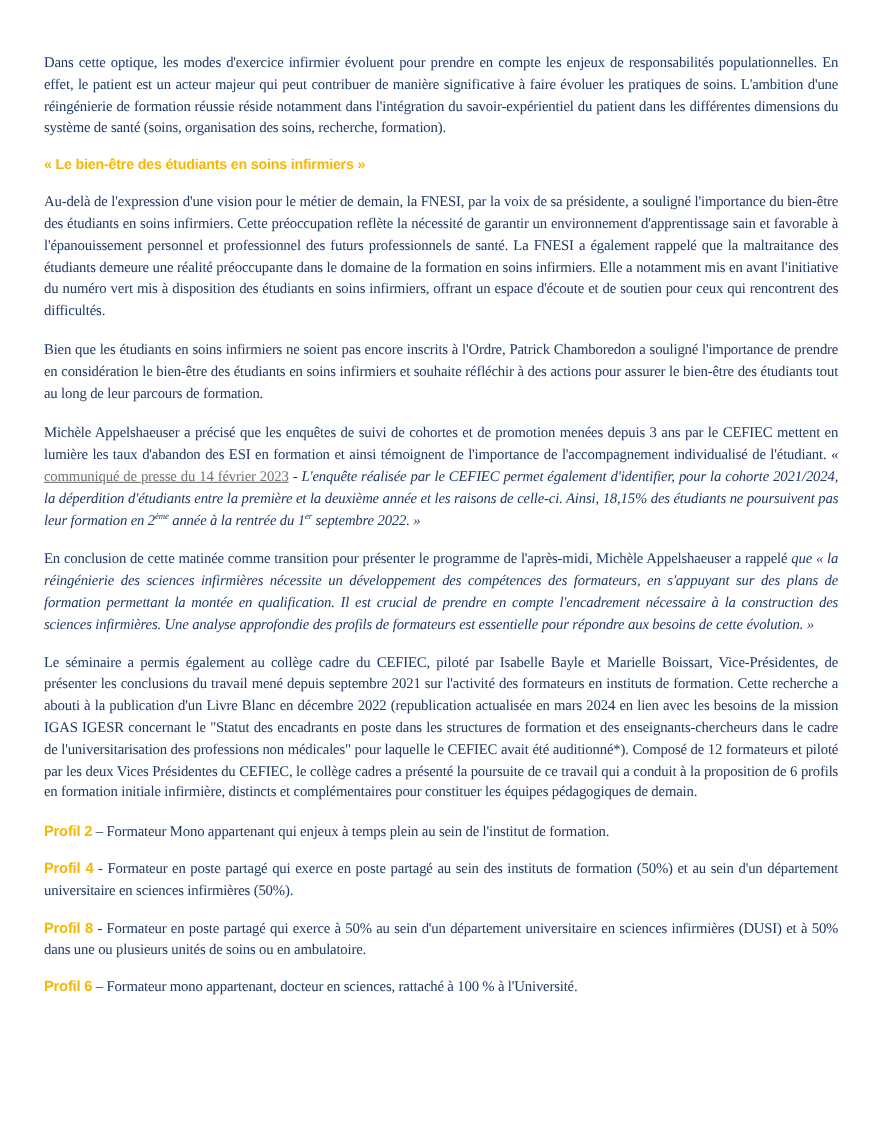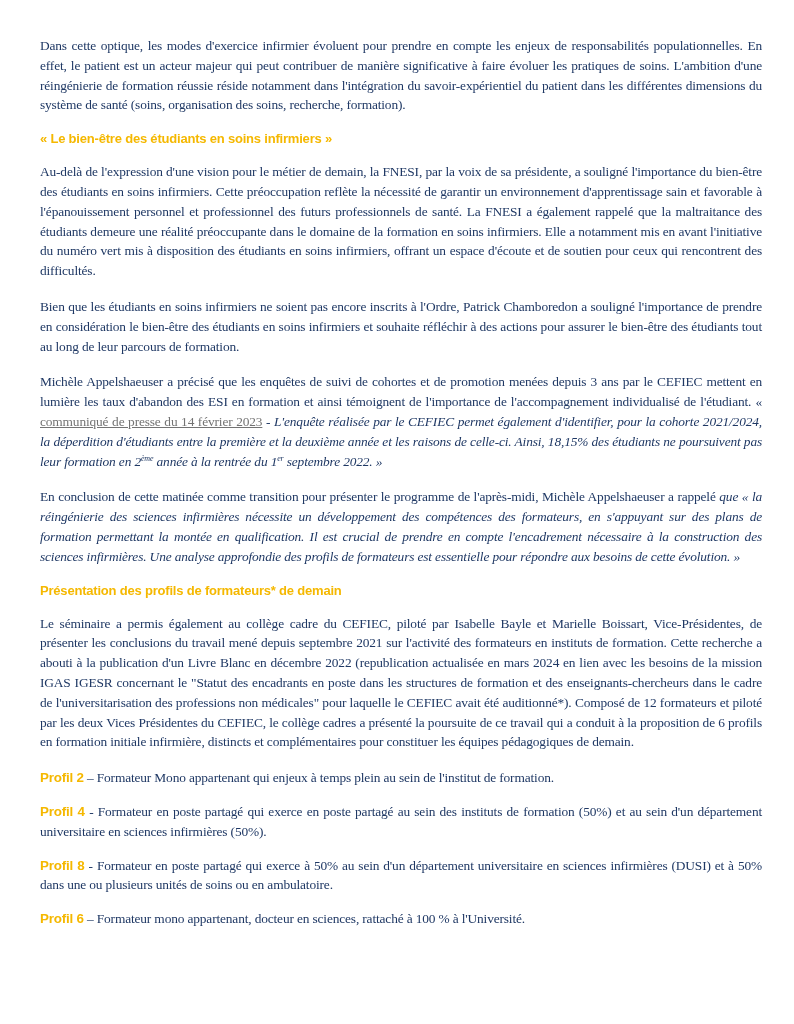--- a/index.html
+++ b/index.html
@@ -9,21 +9,21 @@
     }
     body {
       width: 794px;
       height: 1024px;
       overflow: hidden;
       position: relative;
     }
     .page {
       position: absolute;
       left: 40px;
-      top: 36px;
+      top: 47px;
       width: 722px;
       font-family: "Liberation Serif", "DejaVu Serif", serif;
       font-size: 13.4px;
       line-height: 19.8px;
       color: #1f3864;
       letter-spacing: -0.15px;
     }
     p {
       margin: 0;
       text-align: justify;
@@ -64,21 +64,20 @@
   <p class="heading gap-sm">« Le bien-être des étudiants en soins infirmiers »</p>
 
   <p class="gap-sm">Au-delà de l'expression d'une vision pour le métier de demain, la FNESI, par la voix de sa présidente, a souligné l'importance du bien-être des étudiants en soins infirmiers. Cette préoccupation reflète la nécessité de garantir un environnement d'apprentissage sain et favorable à l'épanouissement personnel et professionnel des futurs professionnels de santé. La FNESI a également rappelé que la maltraitance des étudiants demeure une réalité préoccupante dans le domaine de la formation en soins infirmiers.  Elle a notamment mis en avant l'initiative du numéro vert mis à disposition des étudiants en soins infirmiers, offrant un espace d'écoute et de soutien pour ceux qui rencontrent des difficultés.</p>
 
   <p class="gap">Bien que les étudiants en soins infirmiers ne soient pas encore inscrits à l'Ordre, Patrick Chamboredon a souligné l'importance de prendre en considération le bien-être des étudiants en soins infirmiers et souhaite réfléchir à des actions pour assurer le bien-être des étudiants tout au long de leur parcours de formation.</p>
 
   <p class="gap"><span>Michèle Appelshaeuser a précisé que les enquêtes de suivi de cohortes et de promotion menées depuis 3 ans par le CEFIEC mettent en lumière les taux d'abandon des ESI en formation et ainsi témoignent de l'importance de l'accompagnement individualisé de l'étudiant. « </span><a class="link">communiqué de presse du 14 février 2023</a><em><span> - L'enquête réalisée par le CEFIEC permet également d'identifier, pour la cohorte 2021/2024, la déperdition d'étudiants entre la première et la deuxième année et les raisons de celle-ci. Ainsi, 18,15% des étudiants ne poursuivent pas leur formation en 2</span><sup>ème</sup><span> année à la rentrée du 1</span><sup>er</sup><span> septembre 2022. »</span></em></p>
 
   <p class="gap"><span>En conclusion de cette matinée comme transition pour présenter le programme de l'après-midi, Michèle Appelshaeuser a rappelé </span><em>que « la réingénierie des sciences infirmières nécessite un développement des compétences des formateurs, en s'appuyant sur des plans de formation permettant la montée en qualification. Il est crucial de prendre en compte l'encadrement nécessaire à la construction des sciences infirmières. Une analyse approfondie des profils de formateurs est essentielle pour répondre aux besoins de cette évolution. »</em></p>
 
-  <p class="heading gap-sm">Présentation des profils de formateurs* de demain</p>
 
   <p class="gap-sm">Le séminaire a permis également au collège cadre du CEFIEC, piloté par Isabelle Bayle et Marielle Boissart, Vice-Présidentes, de présenter les conclusions du travail mené depuis septembre 2021 sur l'activité des formateurs en instituts de formation. Cette recherche a abouti à la publication d'un Livre Blanc en décembre 2022 (republication actualisée en mars 2024 en lien avec les besoins de la mission IGAS IGESR concernant le "Statut des encadrants en poste dans les structures de formation et des enseignants-chercheurs dans le cadre de l'universitarisation des professions non médicales" pour laquelle le CEFIEC avait été auditionné*).  Composé de 12 formateurs et piloté par les deux Vices Présidentes du CEFIEC, le collège cadres a présenté la poursuite de ce travail qui a conduit à la proposition de 6 profils en formation initiale infirmière, distincts et complémentaires pour constituer les équipes pédagogiques de demain.</p>
 
   <p class="profil gap"><span class="profil-label">Profil 2</span><span> – Formateur Mono appartenant qui enjeux à temps plein au sein de l'institut de formation.</span></p>
 
 
 
   <p class="profil justify gap-sm"><span class="profil-label">Profil 4</span><span> - Formateur en poste partagé qui exerce en poste partagé au sein des instituts de formation (50%) et au sein d'un département universitaire en sciences infirmières (50%).</span></p>
 
   <p class="profil justify gap-sm"><span class="profil-label">Profil 8</span><span> - Formateur en poste partagé qui exerce à 50% au sein d'un département universitaire en sciences infirmières (DUSI) et à 50% dans une ou plusieurs unités de soins ou en ambulatoire.</span></p>

